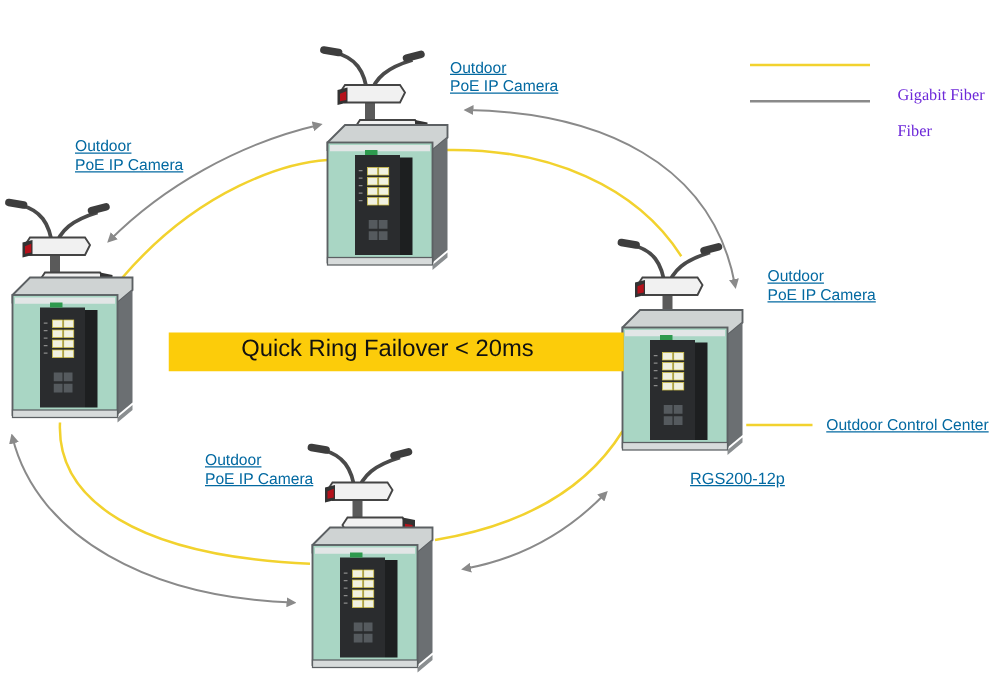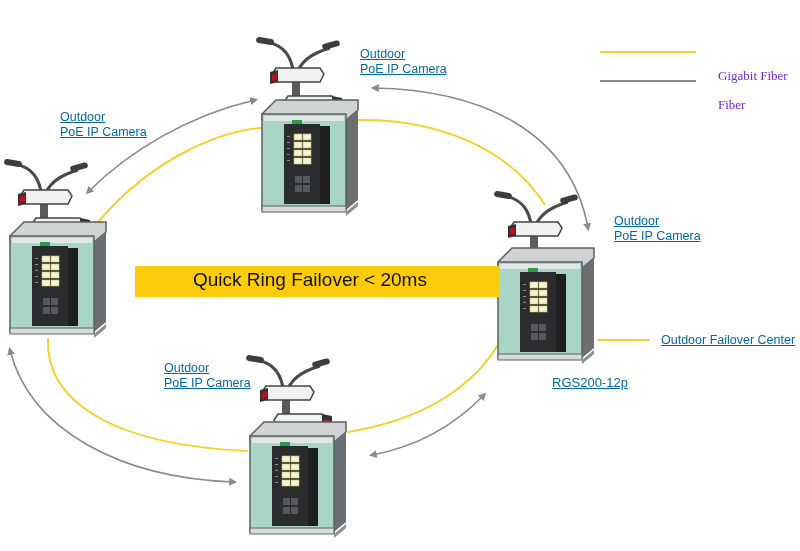--- a/index.html
+++ b/index.html
@@ -131,16 +131,16 @@
 </div>
 <div class="label" style="left:614px; top:214px;">
   <div>Outdoor</div>
   <div>PoE IP Camera</div>
 </div>
 <div class="label" style="left:164px; top:361px;">
   <div>Outdoor</div>
   <div>PoE IP Camera</div>
 </div>
 <div class="label" style="left:504px; top:375px; font-size:13px;margin-left:48px;">RGS200-12p</div>
-<div class="label" style="left:661px; top:333px; font-size:12.5px;">Outdoor Failover Center</div>
+<div class="label" style="left:661px; top:333px; font-size:12.5px;">Outdoor Control Center</div>
 
 <div class="legend-text" style="left:718px; top:44px;">Gigabit Fiber</div>
 <div class="legend-text" style="left:718px; top:73px;">Fiber</div>
 
 </body></html>

